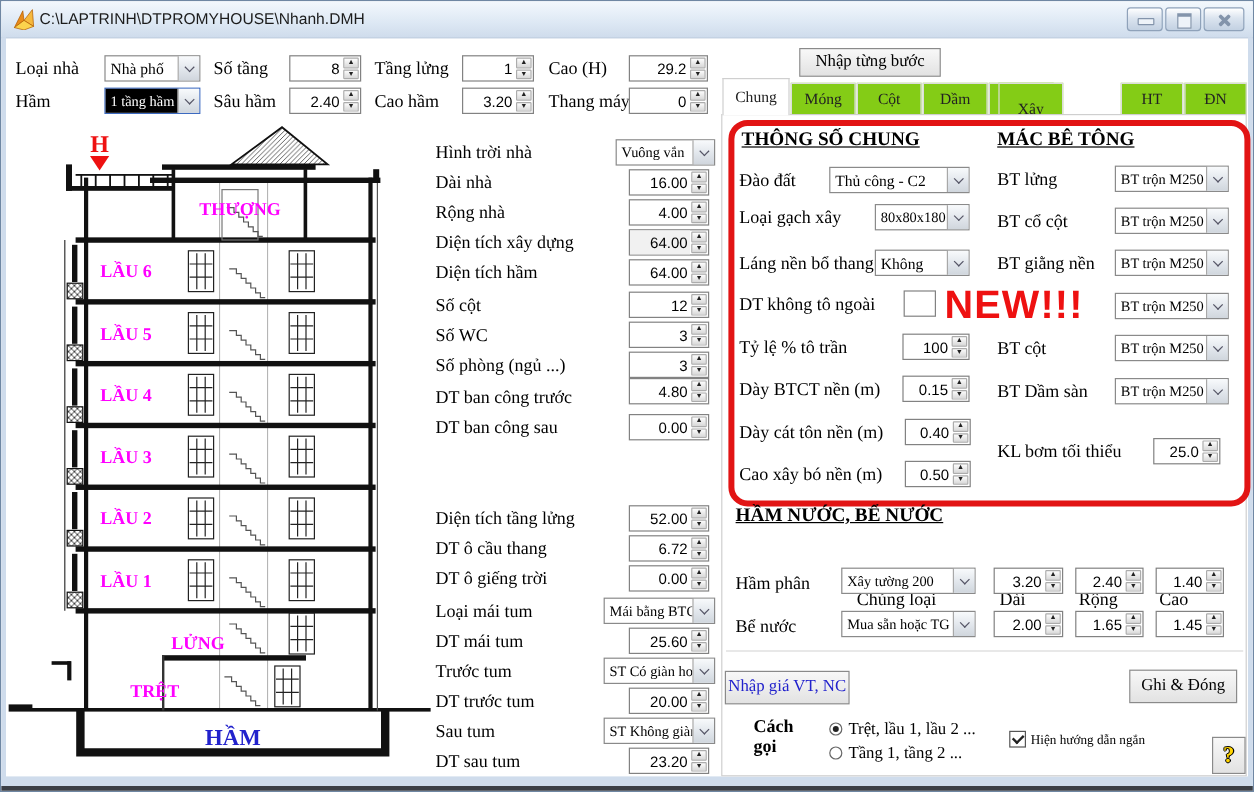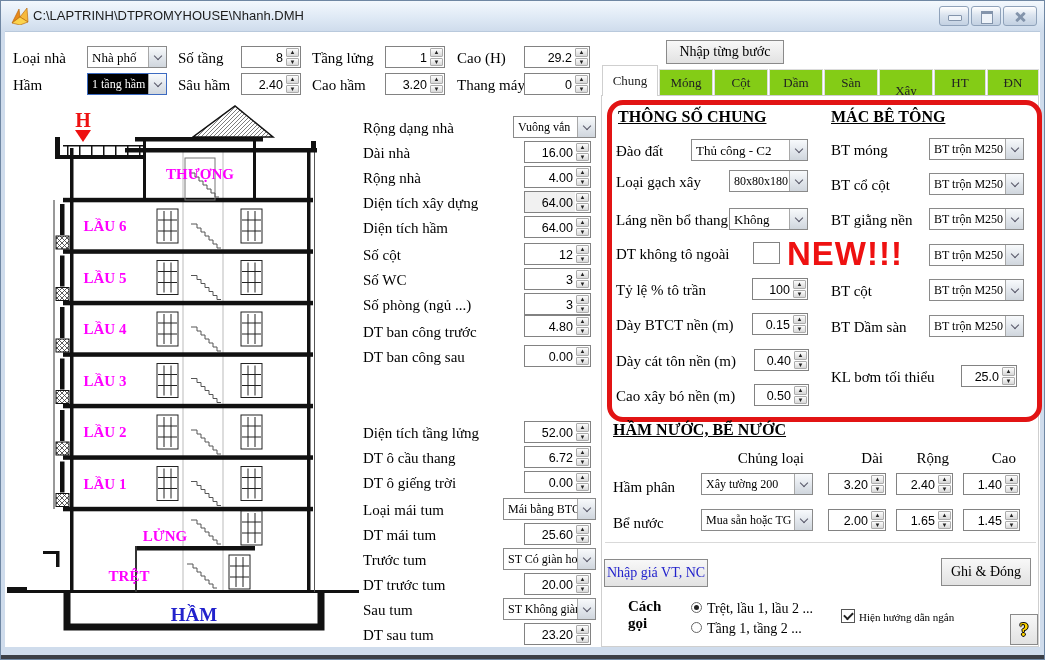--- a/index.html
+++ b/index.html
@@ -32,21 +32,21 @@
   .da{width:17px;background:linear-gradient(#f8fafc,#dfe4ea 60%,#d0d6dd);border-left:1px solid #a8a8a8;}
   .da i{display:block;margin:6px auto 0;width:5px;height:5px;border:solid #556;border-width:0 1.5px 1.5px 0;transform:rotate(45deg);}
   .btn{position:absolute;background:linear-gradient(#f8f8f8,#e2e2e2);border:1px solid #8a8a8a;font-size:14px;display:flex;align-items:center;justify-content:center;box-sizing:border-box;cursor:default;}
   
   .tab{position:absolute;font-size:13px;display:flex;align-items:center;justify-content:center;box-sizing:border-box;background:#84cc16;border:1px solid #dcdcdc;border-bottom:none;color:#222;}
   .tab.active{background:#fff;border:1px solid #cfcfcf;border-bottom:none;z-index:3;}
   .tabpanel{position:absolute;left:600px;top:94px;width:438px;height:552px;background:#fff;border:1px solid #cfcfcf;box-sizing:border-box;z-index:1;}
   .redbox{position:absolute;left:606px;top:99px;width:425px;height:312px;border:5px solid #e21414;border-radius:16px;z-index:2;}
   .sect-title{position:absolute;font-size:16px;font-weight:bold;text-decoration:underline;white-space:nowrap;z-index:3;}
   .new-badge{position:absolute;left:786px;top:234px;font:bold 33px "Liberation Sans","DejaVu Sans",sans-serif;color:#ee1111;letter-spacing:1px;z-index:4;white-space:nowrap;}
-  .hdr{position:absolute;font-size:15px;text-align:right;z-index:3;}
+  .hdr{position:absolute;font-size:15px;text-align:left;z-index:3;margin-top:42px;}
   .sep{position:absolute;background:#d9d9d9;z-index:2;}
   
   .rb{position:absolute;width:11px;height:11px;border:1px solid #666;border-radius:50%;background:#fff;box-sizing:border-box;}
   .rb.sel::after{content:"";position:absolute;left:2px;top:2px;width:5px;height:5px;border-radius:50%;background:#222;}
   .cb{position:absolute;width:14px;height:14px;border:1px solid #555;background:#fff;box-sizing:border-box;}
   .cb.checked::after{content:"";position:absolute;left:2px;top:2px;width:7px;height:4px;border-left:2px solid #222;border-bottom:2px solid #222;transform:rotate(-45deg);}
   .help-q{font:bold 19px "Liberation Serif",serif;color:#ffd400;text-shadow:-1px 0 #000,1px 0 #000,0 -1px #000,0 1px #000;}
   .z3{z-index:3;}
   
   #draw{position:absolute;left:6px;top:102px;z-index:1;}
@@ -139,21 +139,21 @@
       </span>
     </div>
 
   <div class="btn" style="left:665px;top:39px;width:118px;height:24px;">Nhập từng bước</div>
   <div class="tabpanel"></div>
   <div class="tab active" style="left:601px;top:64px;width:56px;height:31px;">Chung</div>
   <div class="tab" style="left:658px;top:68px;width:54px;height:27px;">Móng</div>
   <div class="tab" style="left:713px;top:68px;width:54px;height:27px;">Cột</div>
   <div class="tab" style="left:768px;top:68px;width:54px;height:27px;">Dầm</div>
   <div class="tab" style="left:823px;top:68px;width:54px;height:27px;">Sàn</div>
-  <div class="tab" style="left:878px;top:68px;width:54px;height:42px;">Xây</div>
+  <div class="tab" style="left:831px;top:68px;width:54px;height:42px;">Xây</div>
   <div class="tab" style="left:933px;top:68px;width:52px;height:27px;">HT</div>
   <div class="tab" style="left:986px;top:68px;width:52px;height:27px;">ĐN</div>
 
   <svg id="draw" width="352" height="552" viewBox="0 0 352 552" xmlns="http://www.w3.org/2000/svg">
     <defs>
       <pattern id="hatch" width="4" height="4" patternUnits="userSpaceOnUse">
           <path d="M0 4 L4 0" stroke="#444" stroke-width="0.7"></path>
         </pattern>
       <pattern id="xh" width="5" height="5" patternUnits="userSpaceOnUse">
           <path d="M0 0 L5 5 M5 0 L0 5" stroke="#333" stroke-width="0.8"></path>
@@ -258,21 +258,21 @@
     <text x="98" y="180" text-anchor="middle" font-family="Liberation Serif,serif" font-size="15" font-weight="bold" fill="#ff00ff">LẦU 5</text>
     <text x="98" y="231" text-anchor="middle" font-family="Liberation Serif,serif" font-size="15" font-weight="bold" fill="#ff00ff">LẦU 4</text>
     <text x="98" y="283" text-anchor="middle" font-family="Liberation Serif,serif" font-size="15" font-weight="bold" fill="#ff00ff">LẦU 3</text>
     <text x="98" y="334" text-anchor="middle" font-family="Liberation Serif,serif" font-size="15" font-weight="bold" fill="#ff00ff">LẦU 2</text>
     <text x="98" y="386" text-anchor="middle" font-family="Liberation Serif,serif" font-size="15" font-weight="bold" fill="#ff00ff">LẦU 1</text>
     <text x="158" y="438" text-anchor="middle" font-family="Liberation Serif,serif" font-size="15" font-weight="bold" fill="#ff00ff">LỬNG</text>
     <text x="122" y="478" text-anchor="middle" font-family="Liberation Serif,serif" font-size="15" font-weight="bold" fill="#ff00ff">TRỆT</text>
     <text x="187" y="518" text-anchor="middle" font-family="Liberation Serif,serif" font-size="19" font-weight="bold" fill="#2222cc">HẦM</text>
   </svg>
 
-  <span class="lb" style="left:362px;top:117px;">Rộng dạng nhà</span>
+  <span class="lb" style="left:362px;top:117px;">Hình trời nhà</span>
   <div class="dd" style="left:512px;top:115px;width:83px;">
       <span class="dt" style="font-size:12px;">Vuông vắn</span>
       <span class="da">
         <i></i>
       </span>
     </div>
   <span class="lb" style="left:362px;top:142px;">Dài nhà</span>
   <div class="spin" style="left:523px;top:140px;width:67px;">
       <span class="sv">16.00</span>
       <span class="sb">
@@ -471,21 +471,21 @@
     </div>
   <span class="lb z3" style="left:615px;top:385px;">Cao xây bó nền (m)</span>
   <div class="spin z3" style="left:753px;top:383px;width:55px;">
       <span class="sv">0.50</span>
       <span class="sb">
         <i>▲</i>
         <i>▼</i>
       </span>
     </div>
 
-  <span class="lb z3" style="left:830px;top:139px;">BT móng</span>
+  <span class="lb z3" style="left:830px;top:139px;">BT lửng</span>
   <div class="dd z3" style="left:928px;top:137px;width:95px;">
       <span class="dt" style="font-size:12px;">BT trộn M250</span>
       <span class="da">
         <i></i>
       </span>
     </div>
   <span class="lb z3" style="left:830px;top:174px;">BT cổ cột</span>
   <div class="dd z3" style="left:928px;top:172px;width:95px;">
       <span class="dt" style="font-size:12px;">BT trộn M250</span>
       <span class="da">

